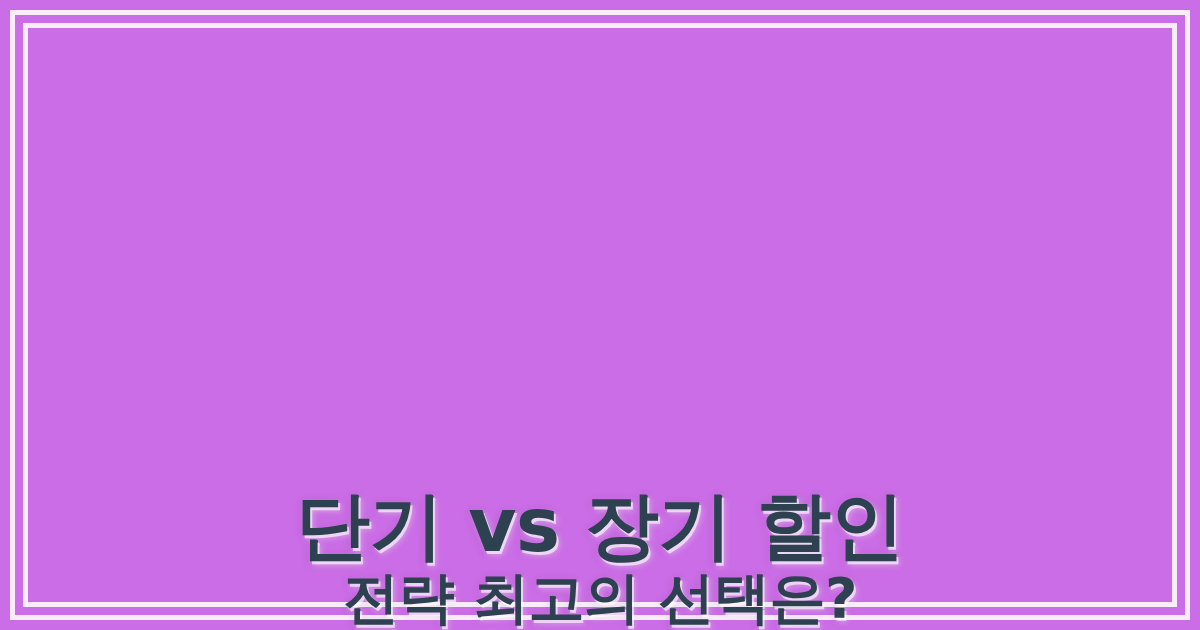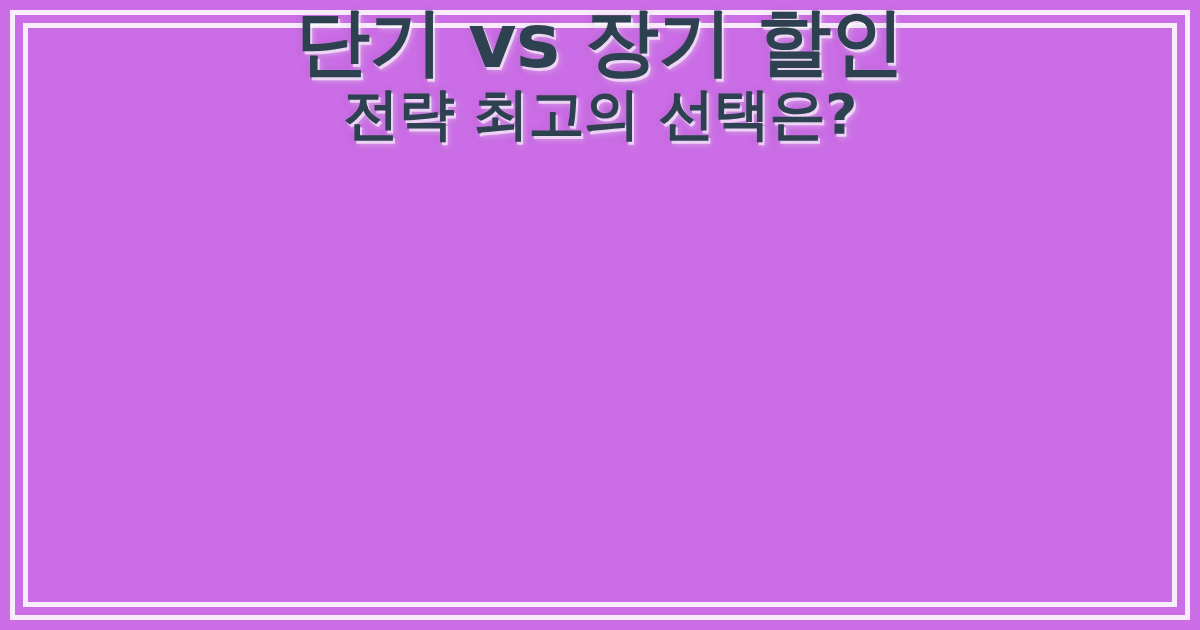--- a/index.html
+++ b/index.html
@@ -53,21 +53,21 @@
   
   .title-wrap {
     position: absolute;
     top: 0;
     left: 0;
     width: 1200px;
     height: 630px;
     display: flex;
     flex-direction: column;
     align-items: center;
-    justify-content: flex-start;
+    justify-content: flex-end;
     padding: 0 100px;
     box-sizing: border-box;
   }
 
   .title {
     margin: 0;
     text-align: center;
     font-family: "DejaVu Sans", "Liberation Sans", sans-serif;
     font-weight: 700;
     font-size: 74px;

